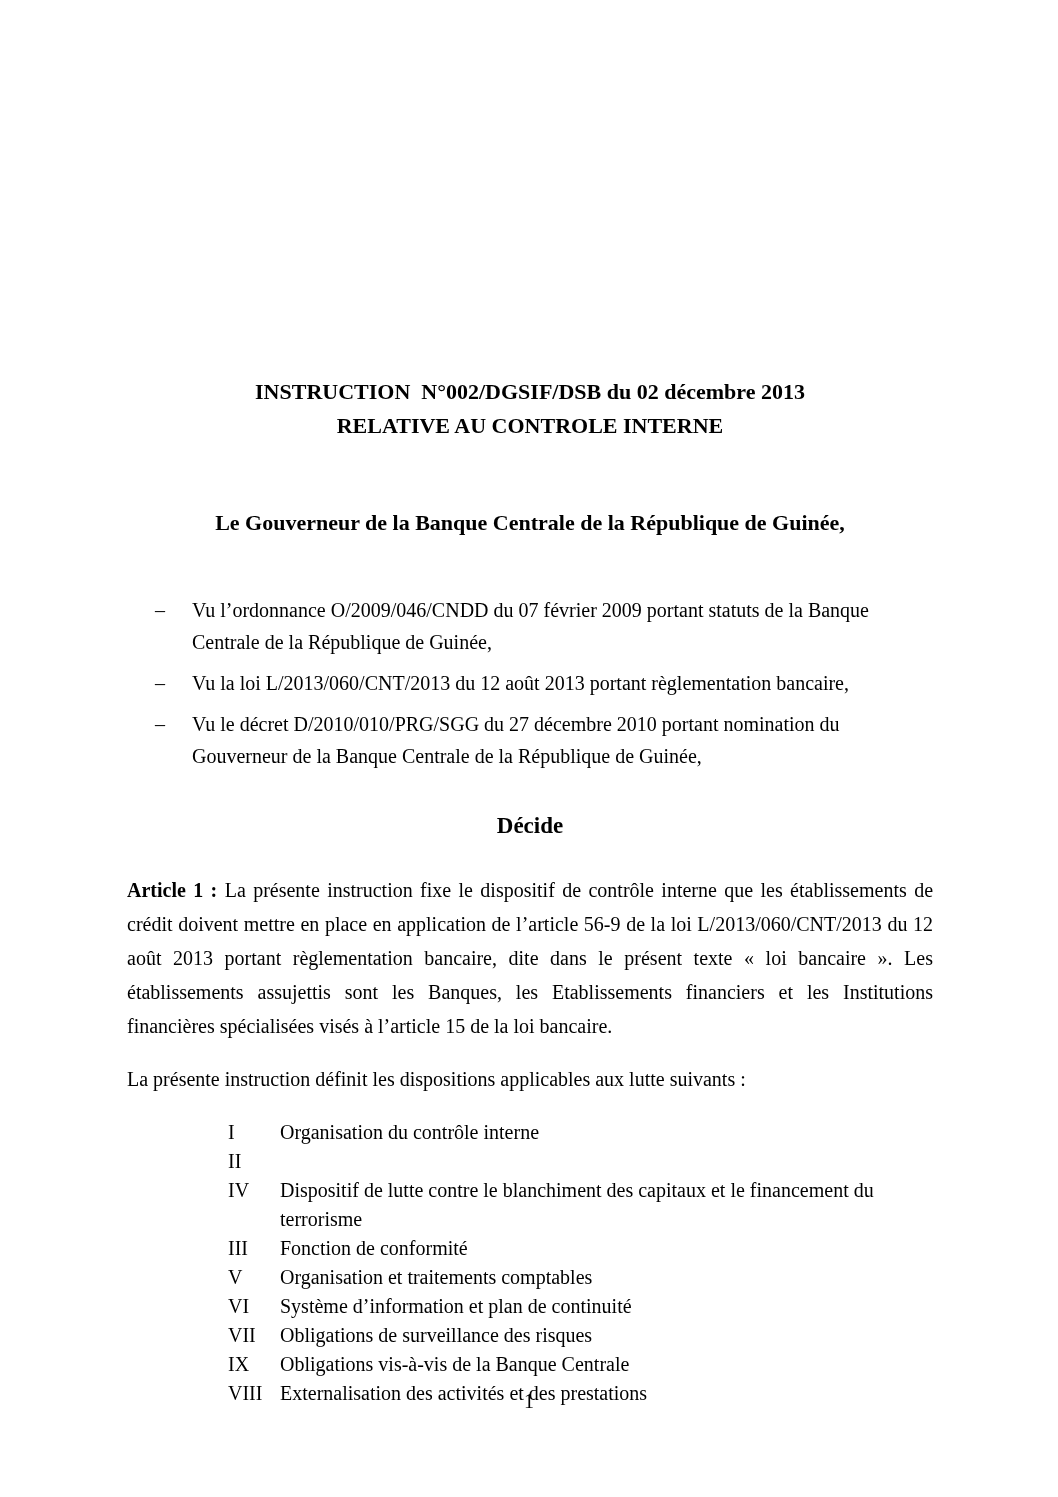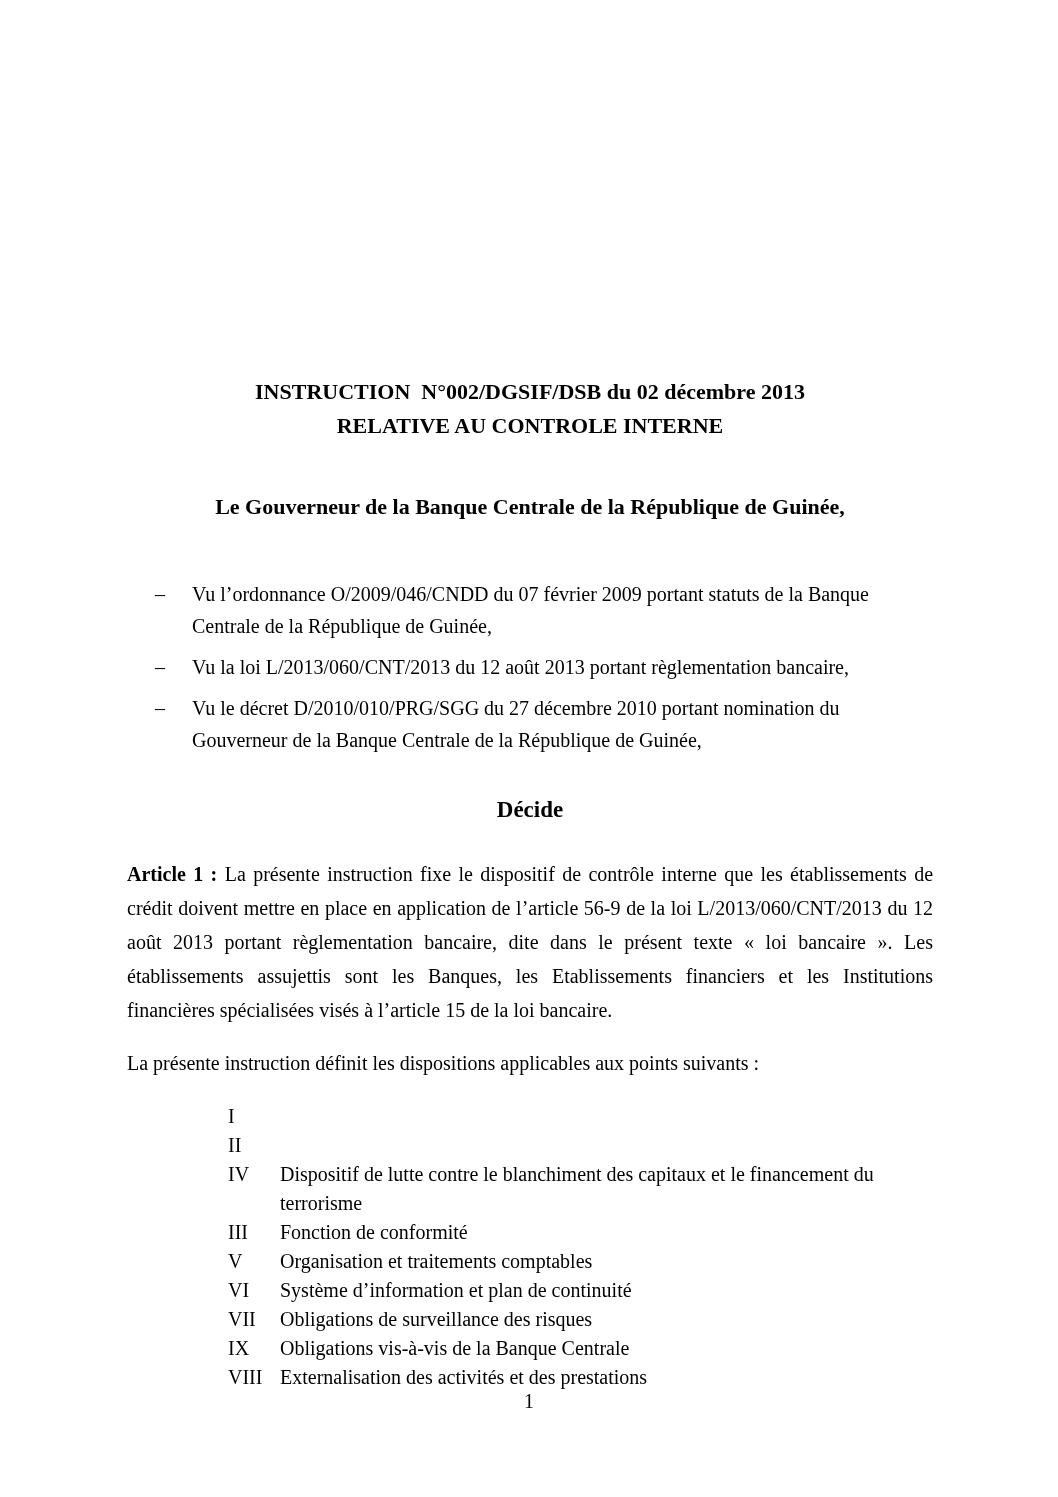--- a/index.html
+++ b/index.html
@@ -26,21 +26,21 @@
   }
   .title-block {
     margin-top: 375px;
     text-align: center;
     font-weight: bold;
     font-size: 22px;
     line-height: 34px;
   }
   .title-line1 { white-space: pre-wrap; }
   .subtitle {
-    margin-top: 49px;
+    margin-top: 65px;
     text-align: center;
     font-weight: bold;
     font-size: 22px;
     line-height: 30px;
   }
   .recitals {
     margin-top: 56px;
   }
   .recital {
     display: flex;
@@ -123,25 +123,26 @@
       <div class="recital">
         <span class="dash">–</span>
         <span class="rtext">Vu le décret D/2010/010/PRG/SGG du 27 décembre 2010 portant nomination du Gouverneur de la Banque Centrale de la République de Guinée,</span>
       </div>
     </div>
 
     <div class="decide">Décide</div>
 
     <p class="article"><span class="article-label">Article 1 :</span><span> La présente instruction fixe le dispositif de contrôle interne que les établissements de crédit doivent mettre en place en application de l’article 56-9 de la loi L/2013/060/CNT/2013 du 12 août 2013 portant règlementation bancaire, dite dans le présent texte « loi bancaire ». Les établissements assujettis sont les Banques, les Etablissements financiers et les Institutions financières spécialisées visés à l’article 15 de la loi bancaire.</span></p>
 
-    <p class="intro">La présente instruction définit les dispositions applicables aux points suivants :</p>
+    <p class="intro">La présente instruction définit les dispositions applicables aux lutte suivants :</p>
 
     <div class="points">
       <div class="point">
         <span class="numeral">I</span>
+        <span class="ptext">Organisation du contrôle interne</span>
       </div>
       <div class="point">
         <span class="numeral">II</span>
       </div>
       <div class="point">
         <span class="numeral">IV</span>
         <span class="ptext">Dispositif de lutte contre le blanchiment des capitaux et le financement du terrorisme</span>
       </div>
       <div class="point">
         <span class="numeral">III</span>

